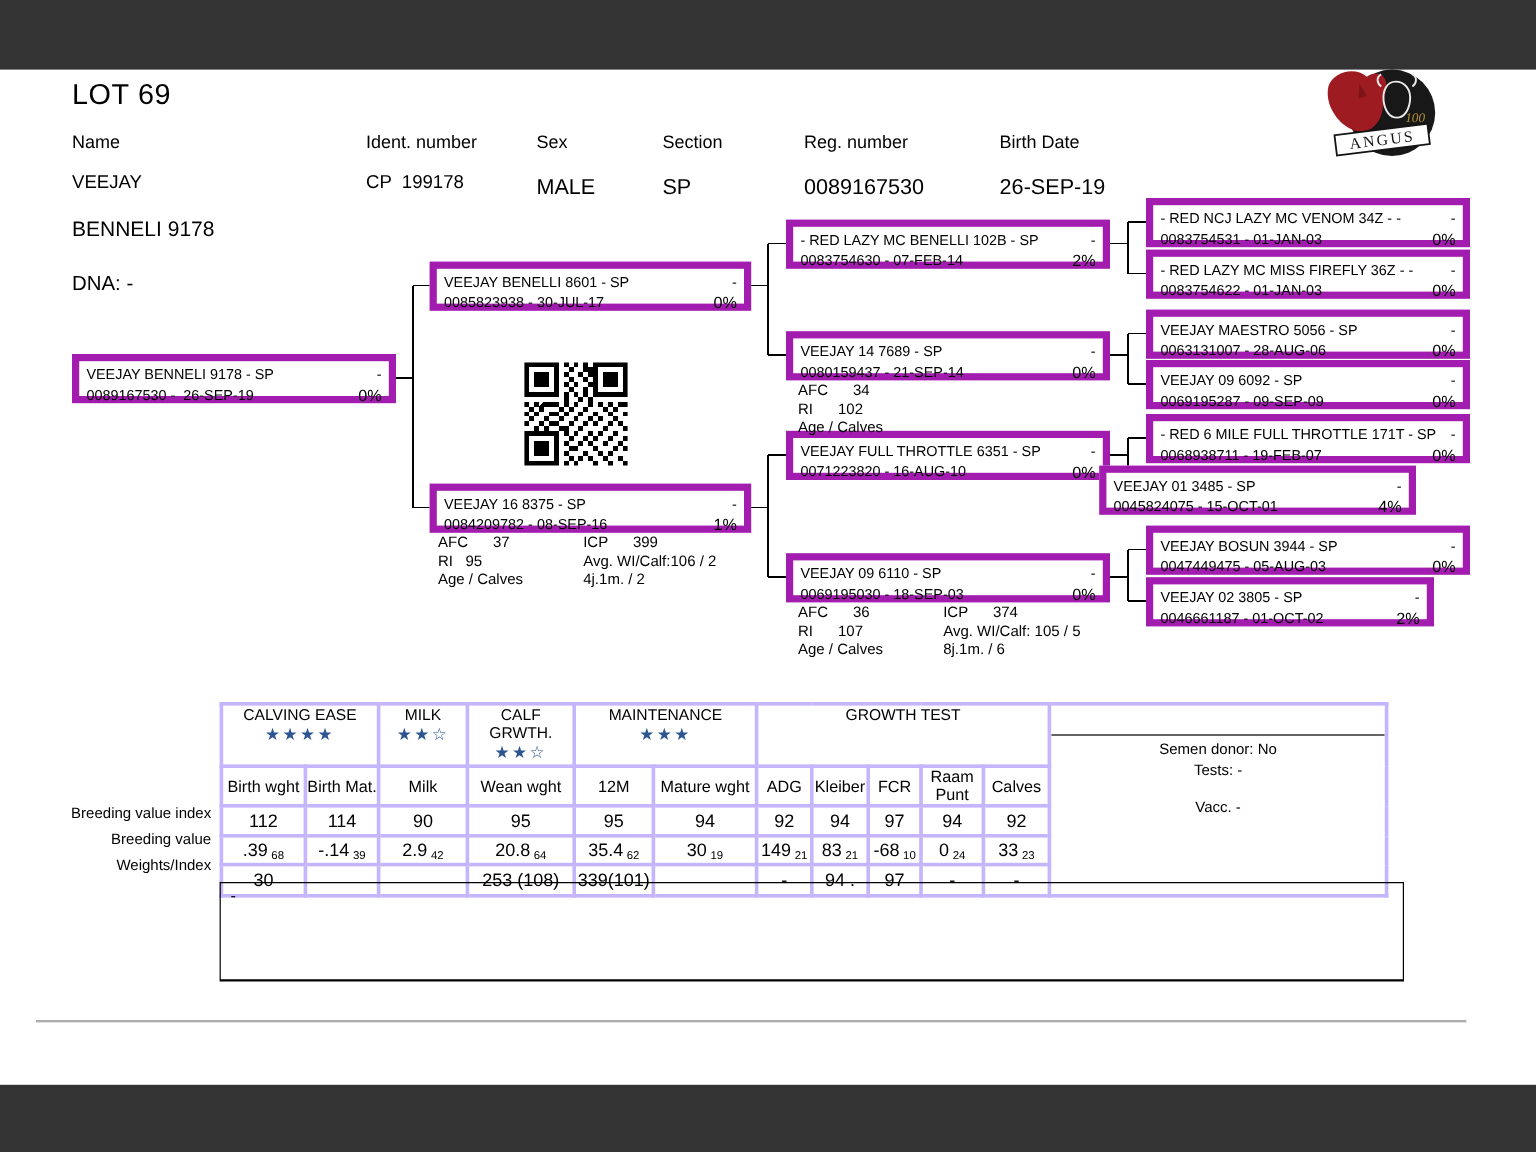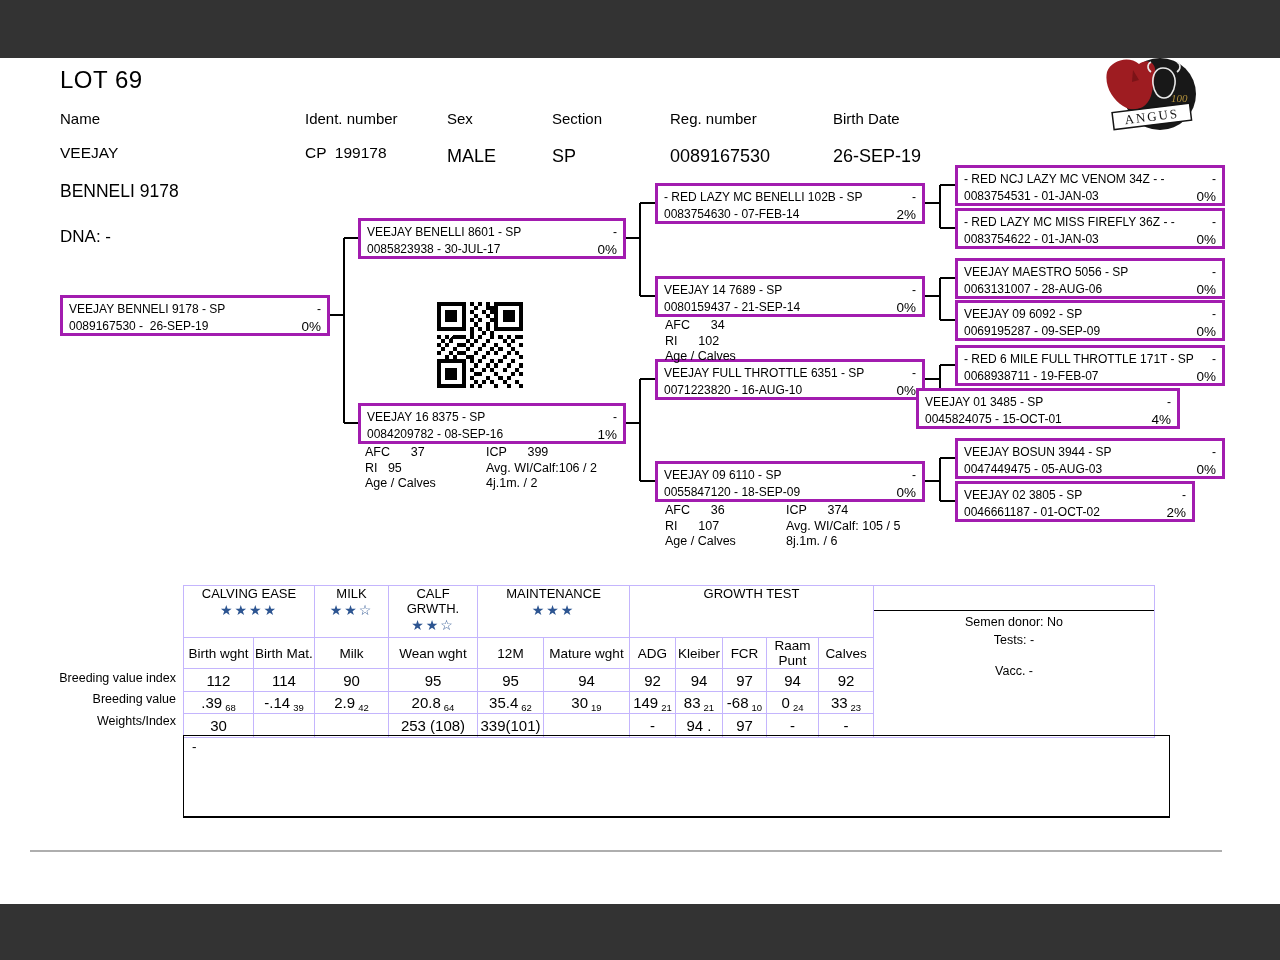--- a/index.html
+++ b/index.html
@@ -9,32 +9,32 @@
   .bar{position:absolute;left:0;width:1280px;background:#333}
   
   .lot{position:absolute;left:60px;top:66px;font-size:24px;letter-spacing:.5px}
   .breeder{position:absolute;left:337px;top:74px;font-size:16px;font-weight:bold;letter-spacing:.2px}
   .flabel{position:absolute;top:110px;font-size:15px}
   .fval{position:absolute;top:144px;font-size:15.5px;white-space:pre}
   .fval.big{font-size:18px;top:146px}
   .name2{position:absolute;left:60px;top:181px;font-size:17.5px}
   .dna{position:absolute;left:60px;top:227px;font-size:17px}
   
-  .pb{position:absolute;height:41px;border:3px solid #a21caf;background:#fff;box-sizing:border-box;padding:3px 6px 1px}
+  .pb{position:absolute;height:41px;border:6px solid #a21caf;background:#fff;box-sizing:border-box;padding:3px 6px 1px}
   .pb .r{display:flex;justify-content:space-between;line-height:17px}
   .nm,.rg,.fl{font-size:12px;white-space:pre}
   .pct{font-size:13.5px}
   .stats{position:absolute;font-size:12.5px;line-height:15.5px}
   .stats .c1{white-space:pre}
   .stats .c2{position:absolute;left:121px;top:0;white-space:pre}
   svg.lines{position:absolute;left:0;top:0;pointer-events:none}
   
   .tablewrap{position:absolute;left:183px;top:585px}
   table.bv{border-collapse:collapse;table-layout:fixed;width:971px}
-  table.bv td{border:1px solid #c4b5fd;padding:0;text-align:center;overflow:hidden}
+  table.bv td{border:3px solid #c4b5fd;padding:0;text-align:center;overflow:hidden}
   td.grp{font-size:13px;vertical-align:top;padding-top:4px}
   .stars{color:#2d5591;font-size:14px;letter-spacing:2px;margin-top:1px}
   td.gt{font-size:13px;vertical-align:top;padding-top:3px}
   tr.hdr td{font-size:13.5px;line-height:15px;height:30px}
   tr.r1 td{font-size:15px;height:22px}
   tr.r2 td{font-size:15px;height:21px}
   tr.r3 td{font-size:15px;height:23px}
   .sb{font-size:9.5px;position:relative;top:3px;margin-left:3px}
   td.side{vertical-align:top;text-align:left;font-size:12.5px}
   .side-div{height:24px;border-bottom:1px solid #000}
@@ -179,21 +179,21 @@
         <span class="rg">0071223820 - 16-AUG-10</span>
         <span class="pct">0%</span>
       </div>
   </div>
   <div class="pb" style="left:655px;top:461px;width:270px">
     <div class="r">
         <span class="nm">VEEJAY 09 6110 - SP</span>
         <span class="fl">-</span>
       </div>
     <div class="r">
-        <span class="rg">0055847120 - 18-SEP-09</span>
+        <span class="rg">0069195030 - 18-SEP-03</span>
         <span class="pct">0%</span>
       </div>
   </div>
   <div class="pb" style="left:955px;top:165px;width:270px">
     <div class="r">
         <span class="nm">- RED NCJ LAZY MC VENOM 34Z - -</span>
         <span class="fl">-</span>
       </div>
     <div class="r">
         <span class="rg">0083754531 - 01-JAN-03</span>

